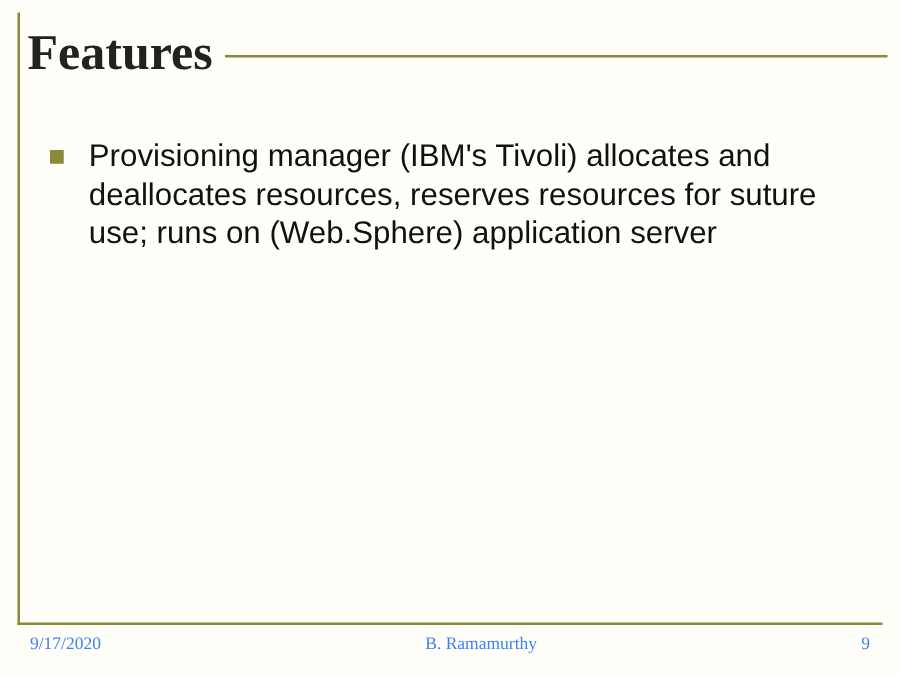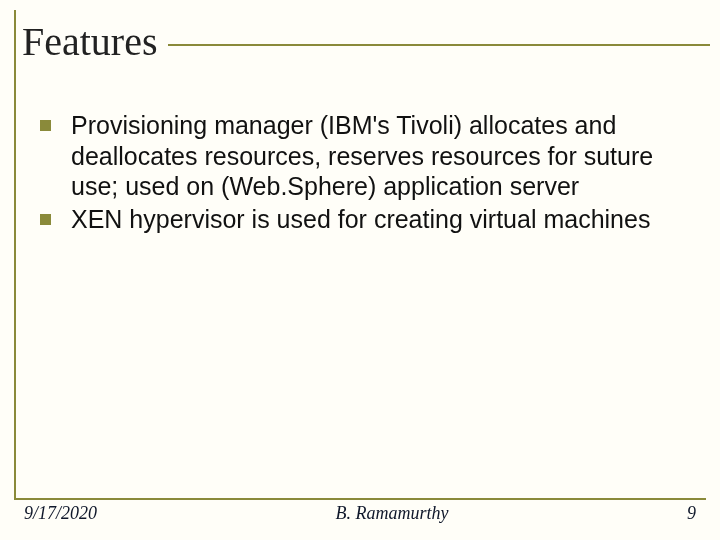--- a/index.html
+++ b/index.html
@@ -18,20 +18,21 @@
     border-left: 2px solid #8a8a3a;
     border-bottom: 2px solid #8a8a3a;
   }
   .title-wrap {
     position: absolute;
     left: 22px;
     top: 18px;
     display: flex;
     align-items: center;
     width: 688px;
+    font-weight: bold;
   }
   .title {
     font-size: 40px;
     color: #222;
     padding-right: 10px;
     background: #fffef8;
   }
   .title-rule {
     flex: 1;
     height: 0;
@@ -64,46 +65,41 @@
     color: #111;
   }
   .footer {
     position: absolute;
     left: 24px;
     bottom: 16px;
     width: 672px;
     display: flex;
     justify-content: space-between;
     align-items: baseline;
-    font-size: 18px;
-    color: #0f172a;
-    font-style: italic;
+    font-size: 14px;
+    color: #3b82f6;
   }
   .footer-date { font-family: "Times New Roman", Times, serif; }
   .footer-author { font-family: "Times New Roman", Times, serif; }
   .footer-page { font-family: "Times New Roman", Times, serif; }
 </style>
 </head>
 <body>
 
 <div class="frame"></div>
 
 <div class="title-wrap">
   <div class="title">Features</div>
   <div class="title-rule"></div>
 </div>
 
 <div class="content">
   <div class="bullet-row">
     <div class="bullet"></div>
-    <div class="bullet-text">Provisioning manager (IBM's Tivoli) allocates and deallocates resources, reserves resources for suture use; used on (Web.Sphere) application server</div>
-  </div>
-  <div class="bullet-row">
-    <div class="bullet"></div>
-    <div class="bullet-text">XEN hypervisor is used for creating virtual machines</div>
+    <div class="bullet-text">Provisioning manager (IBM's Tivoli) allocates and deallocates resources, reserves resources for suture use; runs on (Web.Sphere) application server</div>
   </div>
 </div>
 
 <div class="footer">
   <span class="footer-date">9/17/2020</span>
   <span class="footer-author">B. Ramamurthy</span>
   <span class="footer-page">9</span>
 </div>
 
 </body></html>

